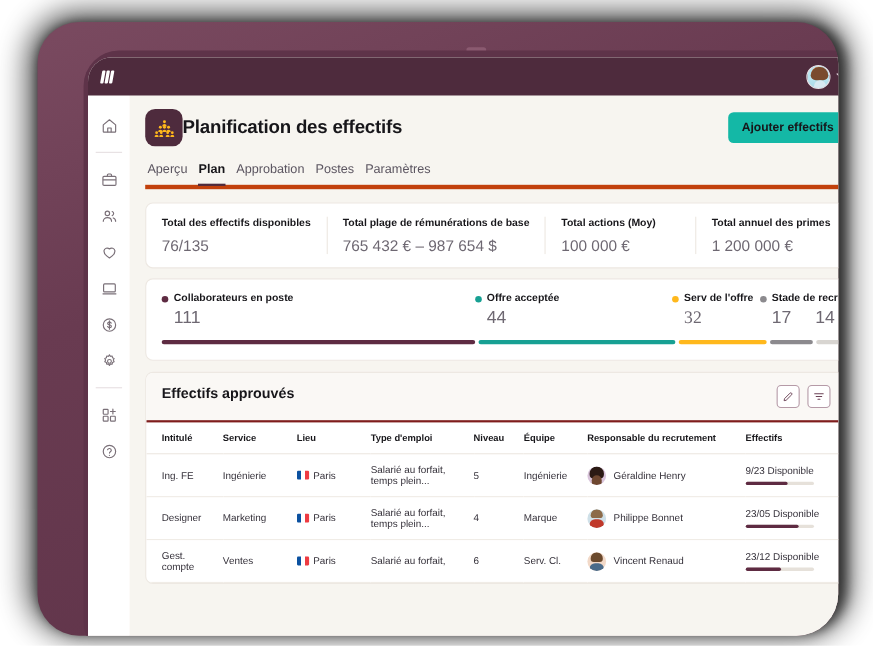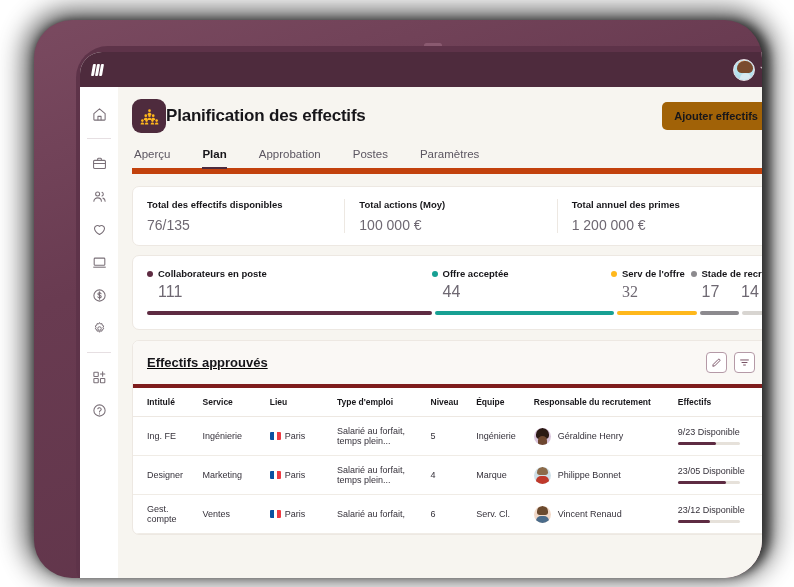--- a/index.html
+++ b/index.html
@@ -111,28 +111,28 @@
 
   
   .page-head{ display:flex; align-items:center; justify-content:space-between; margin-bottom:14px; }
   .page-head-left{ display:flex; align-items:center; }
   .app-badge{
     width:34px; height:34px; border-radius:9px; background:#4E2B3D;
     display:flex; align-items:center; justify-content:center;
   }
   .page-title{ font-size:17px; font-weight:bold; color:#17161A; letter-spacing:-.2px; }
   .btn-primary{
-    background:#a16207; color:#17161A; font-weight:bold; font-size:11px;
+    background:#14b8a6; color:#17161A; font-weight:bold; font-size:11px;
     border:none; border-radius:5px; padding:8px 12px; cursor:pointer;
     font-family:"Liberation Sans", sans-serif;
   }
 
   
   .tabs{
-    display:flex; gap:32px; border-bottom:6px solid #c2410c; margin-bottom:12px;
+    display:flex; gap:10px; border-bottom:4px solid #c2410c; margin-bottom:12px;
     padding-left:2px;
   }
   .tab{
     font-size:11.5px; color:#5B5560; padding-bottom:7px; cursor:pointer;
     position:relative; top:1px;
   }
   .tab.active{ color:#17161A; font-weight:bold; border-bottom:2.5px solid #4E2B3D; }
 
   
   .card{
@@ -153,22 +153,22 @@
   .legend-dot{ width:6px; height:6px; border-radius:50%; flex:none; }
   .legend-label{ font-size:9.5px; font-weight:bold; color:#17161A; white-space:nowrap;text-align:center; }
   .legend-vals{ display:flex; margin-bottom:10px; }
   .legend-val{ font-size:16px; color:#6E6872; }
   .seg-bar{ display:flex; gap:3px; height:4px; }
   .seg{ height:4px; border-radius:2px; }
 
   
   .table-card{ overflow:hidden; }
   .table-head{
-    display:flex; align-items:center; justify-content:space-between;
-    padding:11px 14px; background:#FAF8F5; border-bottom:4px solid #7f1d1d;text-decoration:underline;
+    display:flex; justify-content:space-between;
+    padding:11px 14px; background:#FAF8F5; border-bottom:2px solid #7f1d1d;
   }
   .table-title{ font-size:13px; font-weight:bold; color:#17161A; }
   .head-actions{ display:flex; gap:7px; }
   .icon-btn{
     width:21px; height:21px; border:1px solid #B59AA7; border-radius:4px;
     background:#fff; display:flex; align-items:center; justify-content:center; cursor:pointer;
   }
 
   table{ width:100%; border-collapse:collapse; table-layout:fixed; }
   th{
@@ -331,20 +331,24 @@
             <div class="tab active">Plan</div>
             <div class="tab">Approbation</div>
             <div class="tab">Postes</div>
             <div class="tab">Paramètres</div>
           </div>
 
           <div class="card stats-card">
             <div class="stat">
               <div class="stat-label">Total des effectifs disponibles</div>
               <div class="stat-value">76/135</div>
+            </div>
+            <div class="stat">
+              <div class="stat-label">Total plage de rémunérations de base</div>
+              <div class="stat-value">765 432 € – 987 654 $</div>
             </div>
             <div class="stat">
               <div class="stat-label">Total actions (Moy)</div>
               <div class="stat-value">100 000 €</div>
             </div>
             <div class="stat">
               <div class="stat-label">Total annuel des primes</div>
               <div class="stat-value">1 200 000 €</div>
             </div>
           </div>

